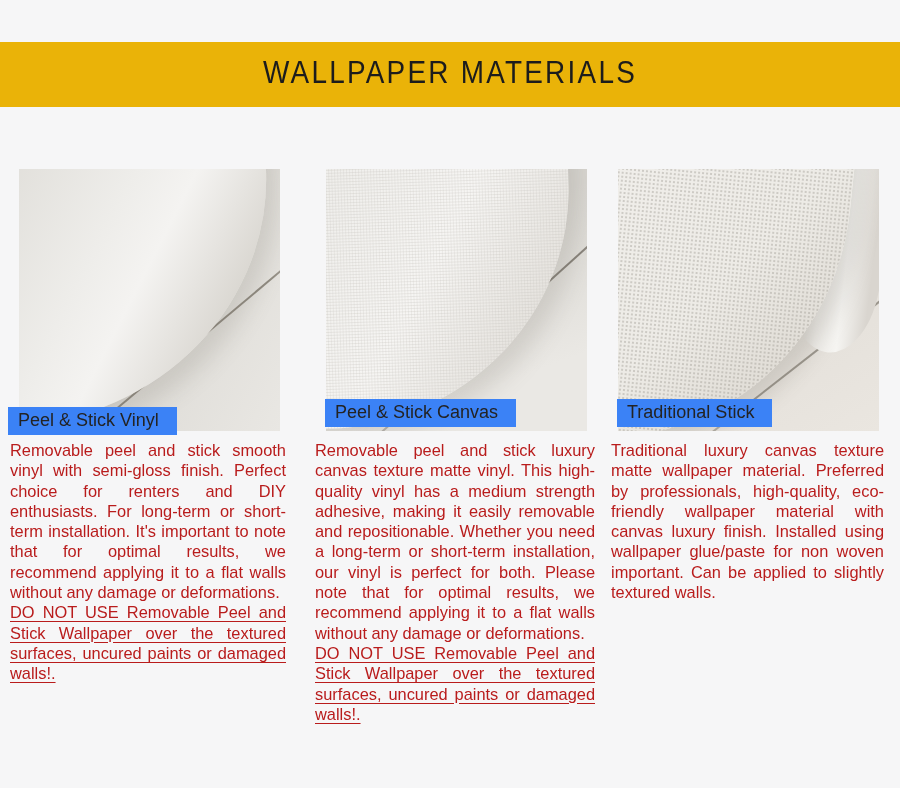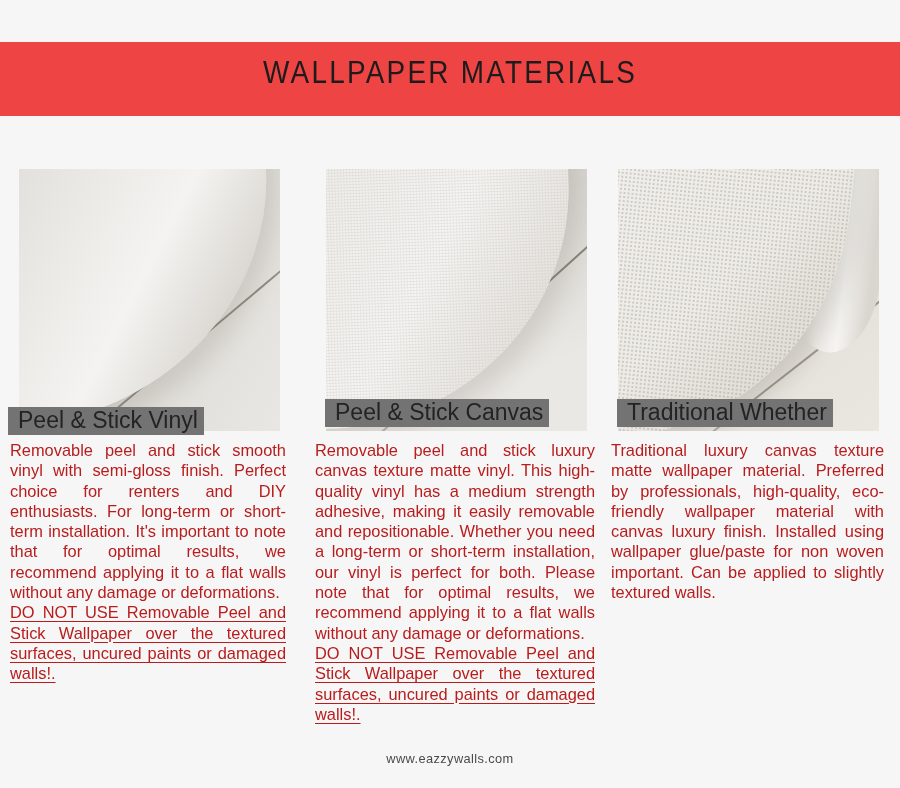--- a/index.html
+++ b/index.html
@@ -1,20 +1,20 @@
 <!DOCTYPE html>
 <html><head>
 <meta charset="utf-8">
 <style>
   html,body{margin:0;padding:0;}
   body{font-family:"Liberation Sans",sans-serif;background:#f6f6f7;}
   .page{position:relative;width:900px;height:788px;background:#f6f6f7;overflow:hidden;}
 
   
-  .band{position:absolute;top:42px;left:0;width:900px;height:74px;background:#ef4444;}
+  .band{position:absolute;top:42px;left:0;width:900px;height:65px;background:#eab308;}
   .band h1{
     margin:0;height:61px;line-height:61px;text-align:center;
     font-family:"Liberation Sans",sans-serif;font-weight:400;
     font-size:31px;letter-spacing:2.5px;color:#1c1c1c;
     transform:scaleX(0.9);transform-origin:center;
   }
 
   
   .col{position:absolute;top:169px;}
   .col.c1{left:10px;width:276px;}
@@ -64,22 +64,22 @@
     background:linear-gradient(90deg,#cfcbc4 0%,#efede9 35%,#f6f5f2 60%,#d9d5cf 90%);}
   .p3-sheet{left:-26%;top:-22%;width:112%;height:128%;transform:rotate(6deg);
     border-radius:0 0 82% 0 / 0 0 75% 0;
     box-shadow:12px 10px 20px rgba(110,105,95,.2);
     background:
       radial-gradient(rgba(155,151,143,.4) 0.9px,rgba(0,0,0,0) 1.1px) 0 0/4px 4px,
       linear-gradient(130deg,#f0eeea 20%,#edebe6 55%,#ddd9d2 85%,#c6c1b9 97%);}
 
   
   .mat-label{
-    position:absolute;z-index:3;background:#737373;color:#232323;
-    font-size:23px;line-height:21px;padding:3px 6px 4px 10px;white-space:nowrap;
+    position:absolute;z-index:3;background:#3b82f6;color:#232323;
+    font-size:18px;line-height:21px;padding:3px 18px 4px 10px;white-space:nowrap;
   }
   .c1 .mat-label{left:-2px;top:238px;}
   .c2 .mat-label{left:10px;top:230px;}
   .c3 .mat-label{left:6px;top:230px;}
 
   
   .body-text{margin-top:9px;color:#b91c1c;font-size:16.4px;line-height:20.3px;text-align:justify;}
   .body-text p{margin:0;}
   .warning{text-decoration:underline;text-underline-offset:3px;}
   .warning:empty{display:none;}
@@ -125,21 +125,20 @@
     </div>
   </div>
 
   <div class="col c3">
     <div class="photo">
       <div class="layer p3-under"></div>
       <div class="layer p3-line"></div>
       <div class="layer p3-fold"></div>
       <div class="layer p3-sheet"></div>
     </div>
-    <div class="mat-label">Traditional Whether</div>
+    <div class="mat-label">Traditional Stick</div>
     <div class="body-text">
       <p>Traditional luxury canvas texture matte wallpaper material. Preferred by professionals, high-quality, eco-friendly wallpaper material with canvas luxury finish. Installed using wallpaper glue/paste for non woven important. Can be applied to slightly textured walls.</p>
     </div>
   </div>
 
-  <div class="footer">www.eazzywalls.com</div>
 
 </div>
 
 </body></html>

